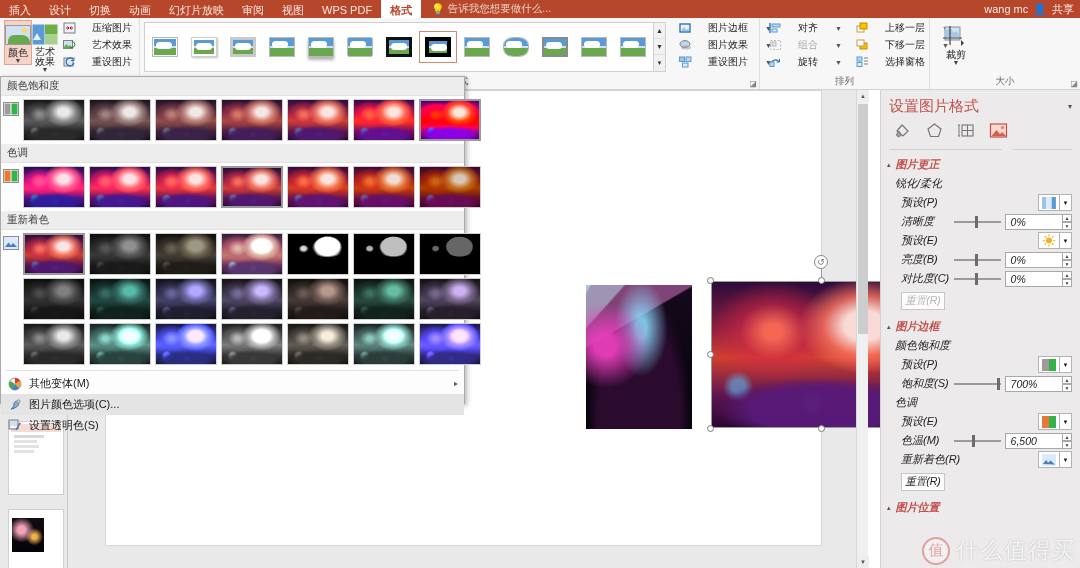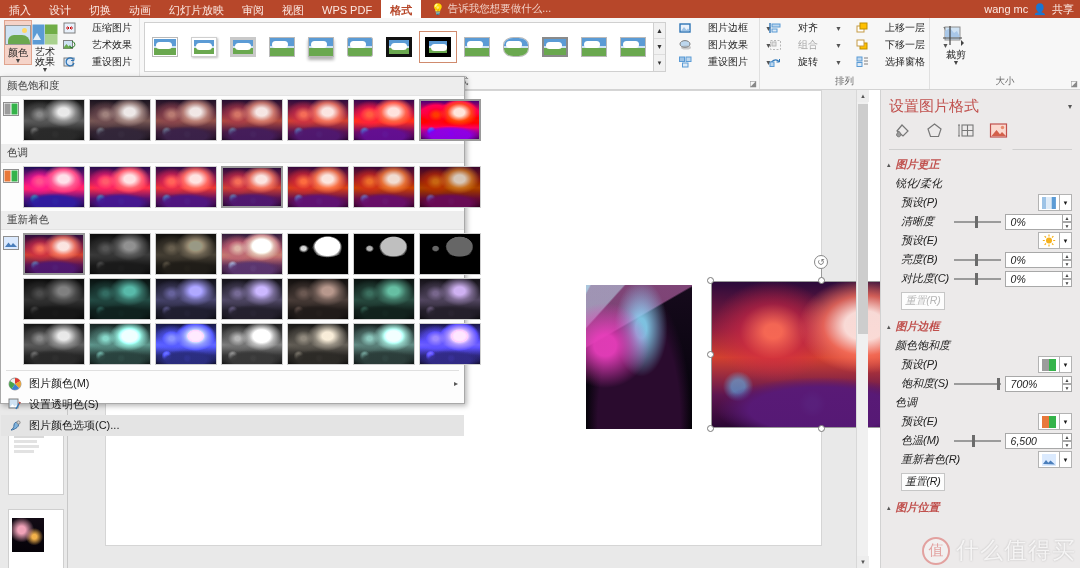--- a/index.html
+++ b/index.html
@@ -729,42 +729,42 @@
     <div class="cmitem">
       <span class="mi">
         <svg width="14" height="14" viewBox="0 0 14 14">
             <circle cx="7" cy="7" r="6" fill="#eee" stroke="#999"></circle>
             <path d="M7 7 L7 1 A6 6 0 0 1 12.2 4z" fill="#e03b2f"></path>
             <path d="M7 7 L12.2 4 A6 6 0 0 1 11 11z" fill="#f0a22e"></path>
             <path d="M7 7 L11 11 A6 6 0 0 1 3.5 12z" fill="#3d7fd0"></path>
             <path d="M7 7 L3.5 12 A6 6 0 0 1 2 4z" fill="#48a54b"></path>
           </svg>
       </span>
-      <span>图片颜色(M)</span>
+      <span>其他变体(M)</span>
       <span class="rarr">▸</span>
+    </div>
+    <div class="cmitem hl">
+      <span class="mi">
+        <svg width="14" height="14" viewBox="0 0 14 14">
+            <path d="M3 11c2-1 3-3 3-5 0-2 2-3.5 3.5-2.5S11 7 9 8.5C7.4 9.7 5 11 3 11z" fill="#7fb3dd" stroke="#3f6f9f"></path>
+            <circle cx="10.5" cy="3.5" r="1.6" fill="#d4d4d4" stroke="#888"></circle>
+          </svg>
+      </span>
+      <span>图片颜色选项(C)...</span>
     </div>
     <div class="cmitem">
       <span class="mi">
         <svg width="14" height="14" viewBox="0 0 14 14">
             <rect x="1" y="1" width="9" height="9" fill="#cfe2f3" stroke="#7f7f7f"></rect>
             <path d="M2 9l2.5-3 2 2.5L8 7l1.5 2z" fill="#fff"></path>
             <path d="M8 11l4-7" stroke="#2e75b6" stroke-width="1.4"></path>
             <path d="M10.5 3.5l2.5 1-1.5 2z" fill="#d04a3a"></path>
           </svg>
       </span>
       <span>设置透明色(S)</span>
-    </div>
-    <div class="cmitem hl">
-      <span class="mi">
-        <svg width="14" height="14" viewBox="0 0 14 14">
-            <path d="M3 11c2-1 3-3 3-5 0-2 2-3.5 3.5-2.5S11 7 9 8.5C7.4 9.7 5 11 3 11z" fill="#7fb3dd" stroke="#3f6f9f"></path>
-            <circle cx="10.5" cy="3.5" r="1.6" fill="#d4d4d4" stroke="#888"></circle>
-          </svg>
-      </span>
-      <span>图片颜色选项(C)...</span>
     </div>
   </div>
 
   <div class="fmtpane">
     <div class="fp-title">
       <h1>设置图片格式</h1>
       <span class="fp-close">▾</span>
     </div>
     <div class="fp-tabs">
       <span class="fp-tab">

